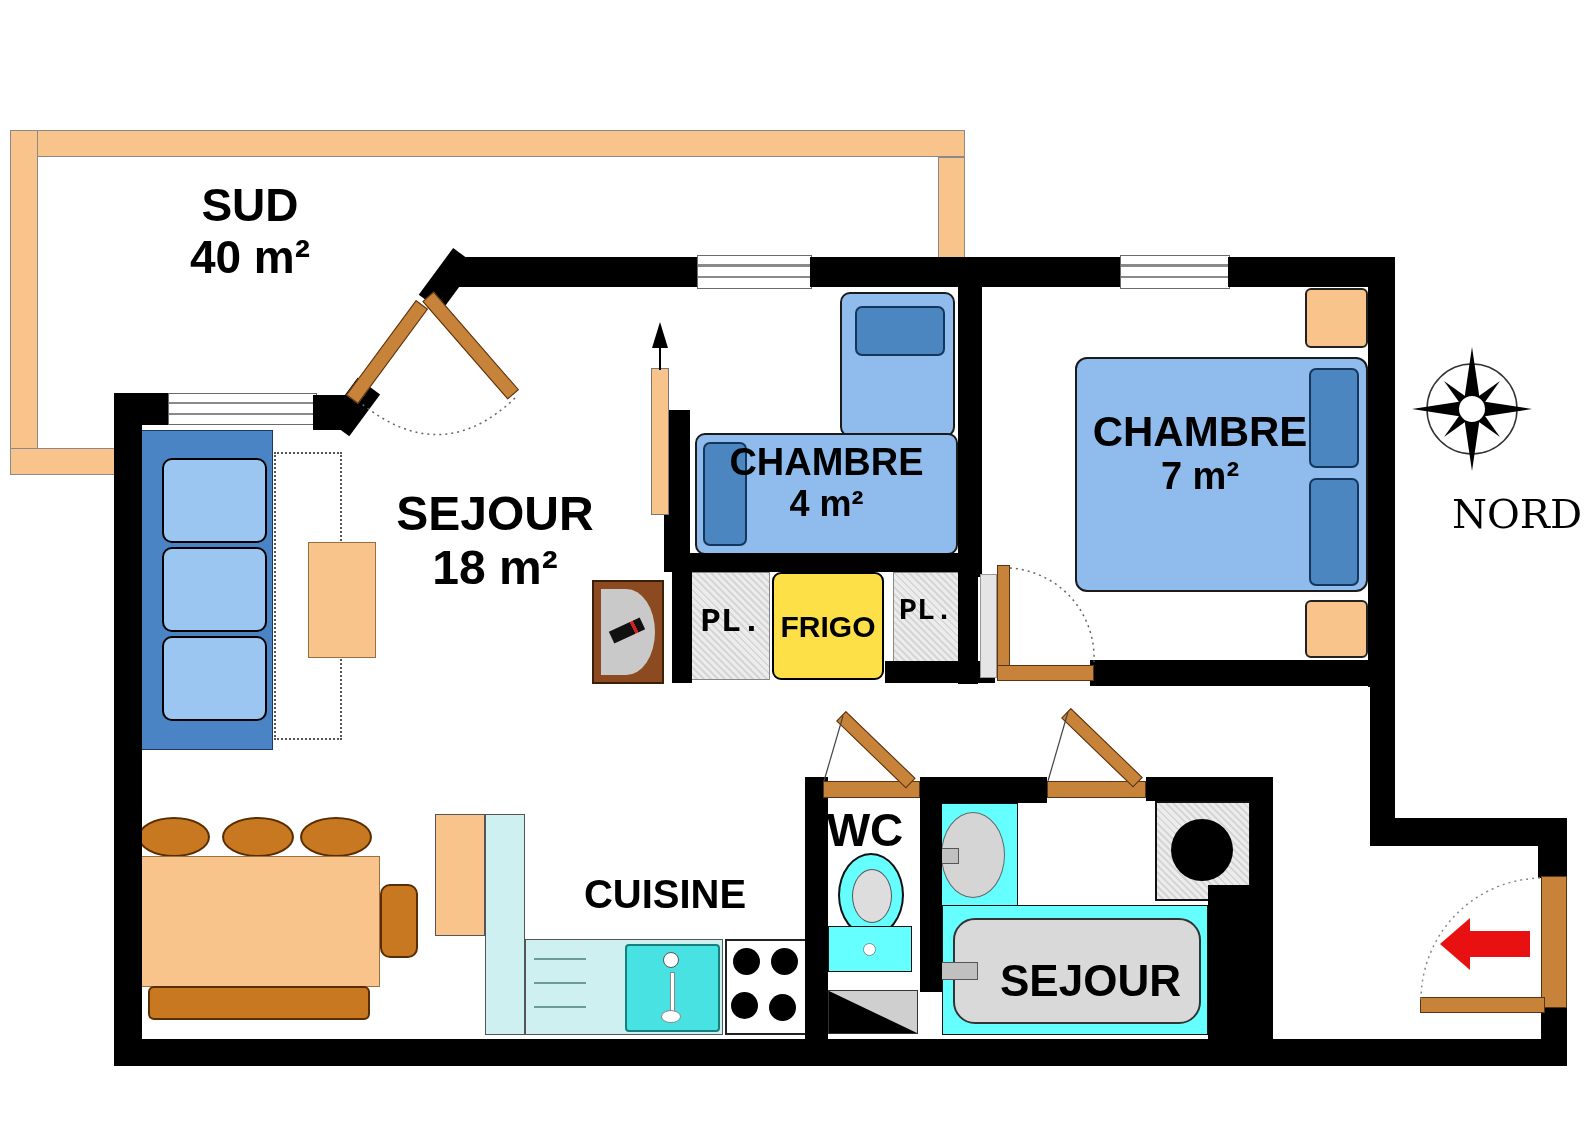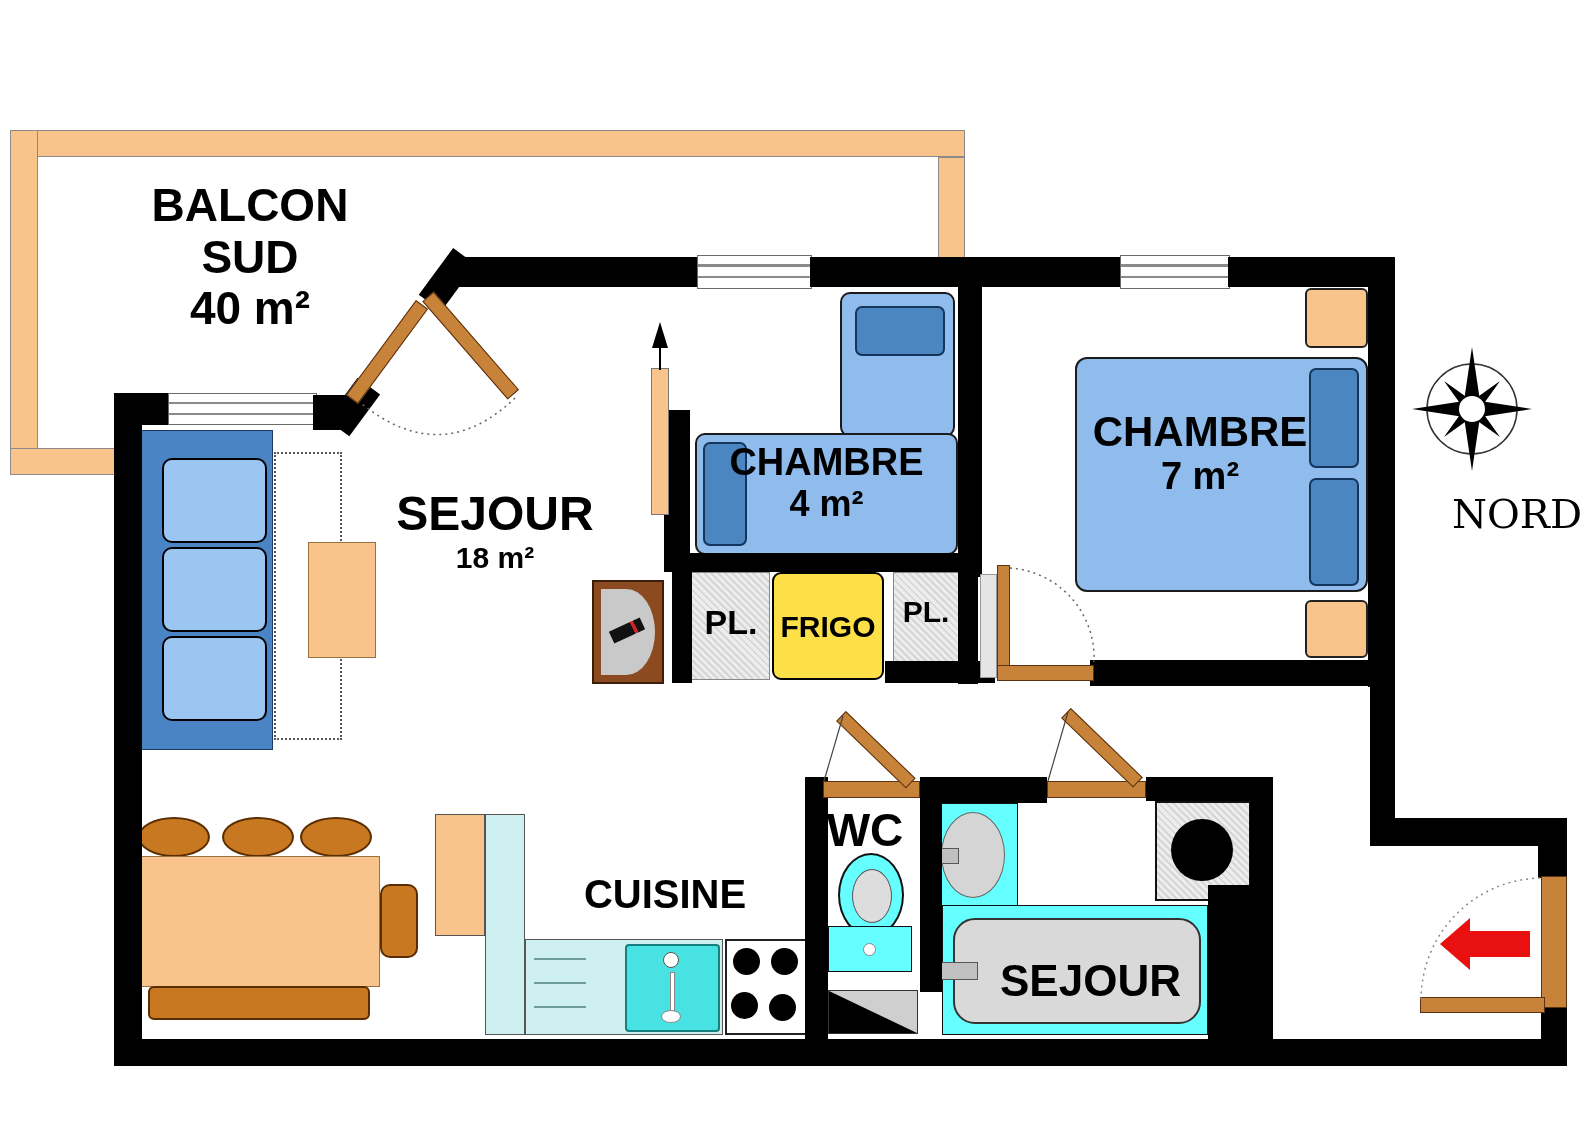--- a/index.html
+++ b/index.html
@@ -7,57 +7,56 @@
         font-family:"Liberation Sans",sans-serif;}
   .abs{position:absolute;}
   .wall{position:absolute;background:var(--wall,#000);}
   .rot{transform-origin:0 50%;}
   .window{position:absolute;border:1px solid #6a6a6a;
     background:linear-gradient(to bottom,#fff 0 26%,#8a8a8a 26% 33%,#fff 33% 62%,#8a8a8a 62% 69%,#fff 69% 100%);}
   .rail{position:absolute;background:var(--balcony_rail,#F8C48C);border:1px solid #8a8a8a;box-sizing:border-box;}
   .peach{position:absolute;background:var(--wood_light,#F8C48C);border:1px solid #997040;box-sizing:border-box;}
   .doorleaf{position:absolute;background:var(--door,#C8833A);border:1px solid #5a3214;box-sizing:border-box;}
   .label{position:absolute;font-weight:bold;color:#000;text-align:center;line-height:1.12;}
-  .hatch{background:repeating-linear-gradient(45deg,#ececec 0 3px,#d6d6d6 3px 5px);}
+  .hatch{background:repeating-linear-gradient(45deg,#ececec 0 3px,#d6d6d6 3px 5px);font-family:Liberation Mono, monospace;}
   .cyan{background:var(--fixture_cyan,#66FFFF);}
   .counter{position:absolute;background:var(--counter_cyan,#CFF0F0);border:1px solid #555;box-sizing:border-box;}
   .woodDark{background:var(--wood_dark,#C87820);border:2px solid #5a2d00;box-sizing:border-box;}
   .bedLight{position:absolute;background:var(--bed_light,#8FBCEC);border:2px solid #1b1b1b;border-radius:10px;box-sizing:border-box;}
   .pillow{position:absolute;background:var(--bed_dark,#4C86C0);border:2px solid #15365c;border-radius:7px;box-sizing:border-box;}
   .fix{position:absolute;box-sizing:border-box;}
   svg.overlay{position:absolute;left:0;top:0;pointer-events:none;}
 </style>
 </head>
 <body>
 
 <div class="plan">
 
   <div class="rail" style="left:10px;top:130px;width:955px;height:27px;"></div>
   <div class="rail" style="left:10px;top:130px;width:28px;height:345px;"></div>
   <div class="rail" style="left:10px;top:448px;width:108px;height:27px;"></div>
   <div class="rail" style="left:938px;top:157px;width:27px;height:103px;"></div>
   <div class="label" style="left:120px;top:180px;width:260px;font-size:46px;">
-    <div>BALCON</div>
     <div>SUD</div>
     <div>40 m²</div>
   </div>
 
   <div class="fix" style="left:140px;top:430px;width:133px;height:320px;background:#4B84C4;border:1px solid #1a3a60;"></div>
   <div class="fix" style="left:162px;top:458px;width:105px;height:85px;background:#9CC6F2;border:2px solid #000;border-radius:10px;"></div>
   <div class="fix" style="left:162px;top:547px;width:105px;height:85px;background:#9CC6F2;border:2px solid #000;border-radius:10px;"></div>
   <div class="fix" style="left:162px;top:636px;width:105px;height:85px;background:#9CC6F2;border:2px solid #000;border-radius:10px;"></div>
   <div class="fix" style="left:274px;top:452px;width:68px;height:288px;border:2px dotted #555;"></div>
   <div class="peach" style="left:308px;top:542px;width:68px;height:116px;"></div>
   <div class="fix" style="left:592px;top:580px;width:72px;height:104px;background:#8B4A1F;border:2px solid #3c1f08;">
     <div class="fix" style="left:7px;top:7px;width:54px;height:86px;background:#c9c9c9;border-radius:0 30px 30px 0/0 45px 45px 0;"></div>
     <div class="fix" style="left:16px;top:42px;width:34px;height:13px;background:linear-gradient(90deg,#111 0 68%,#c22 68% 78%,#111 78% 100%);transform:rotate(-25deg);"></div>
   </div>
   <div class="label" style="left:365px;top:487px;width:260px;font-size:48px;">
     <div>SEJOUR</div>
-    <div style="font-size:30px;">18 m²</div>
+    <div style="font-size:48px;">18 m²</div>
   </div>
 
   <div class="fix woodDark" style="left:138px;top:817px;width:72px;height:40px;border-radius:50%;"></div>
   <div class="fix woodDark" style="left:222px;top:817px;width:72px;height:40px;border-radius:50%;"></div>
   <div class="fix woodDark" style="left:300px;top:817px;width:72px;height:40px;border-radius:50%;"></div>
   <div class="peach" style="left:137px;top:856px;width:243px;height:131px;"></div>
   <div class="fix woodDark" style="left:148px;top:986px;width:222px;height:34px;border-radius:6px;"></div>
   <div class="fix woodDark" style="left:380px;top:884px;width:38px;height:74px;border-radius:10px;"></div>
 
   <div class="peach" style="left:435px;top:814px;width:50px;height:122px;border-color:#555;"></div>

